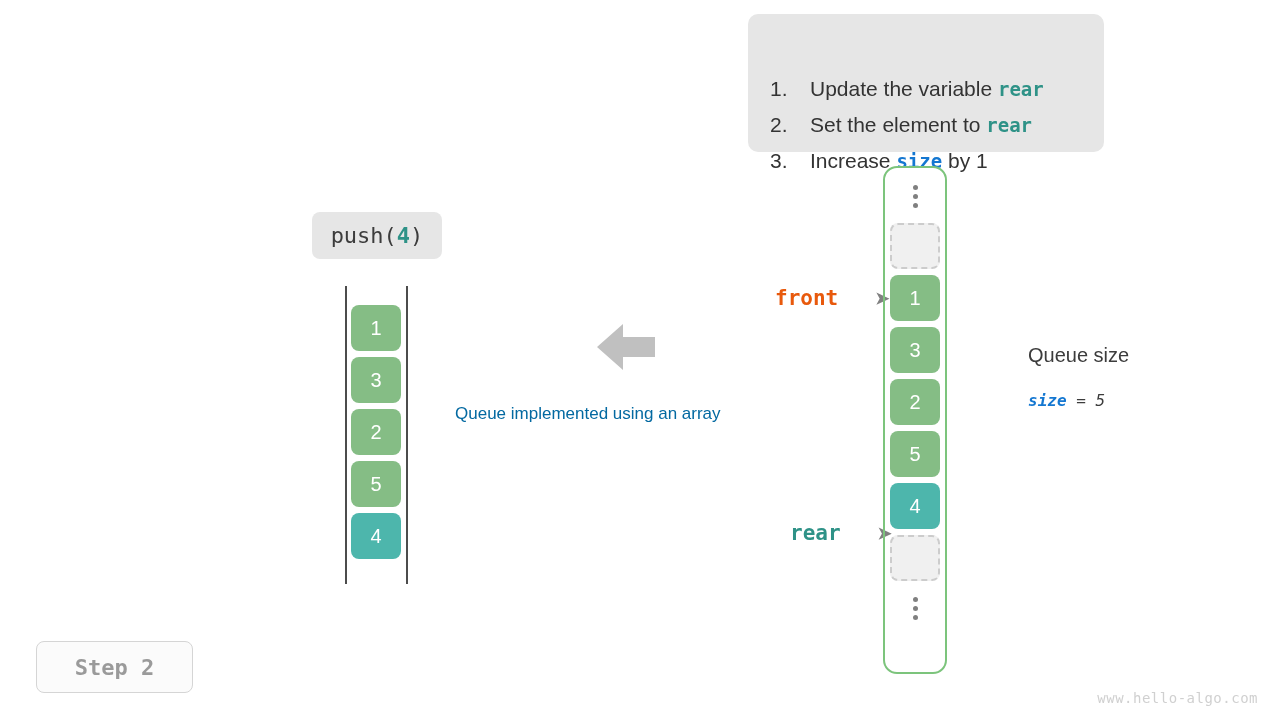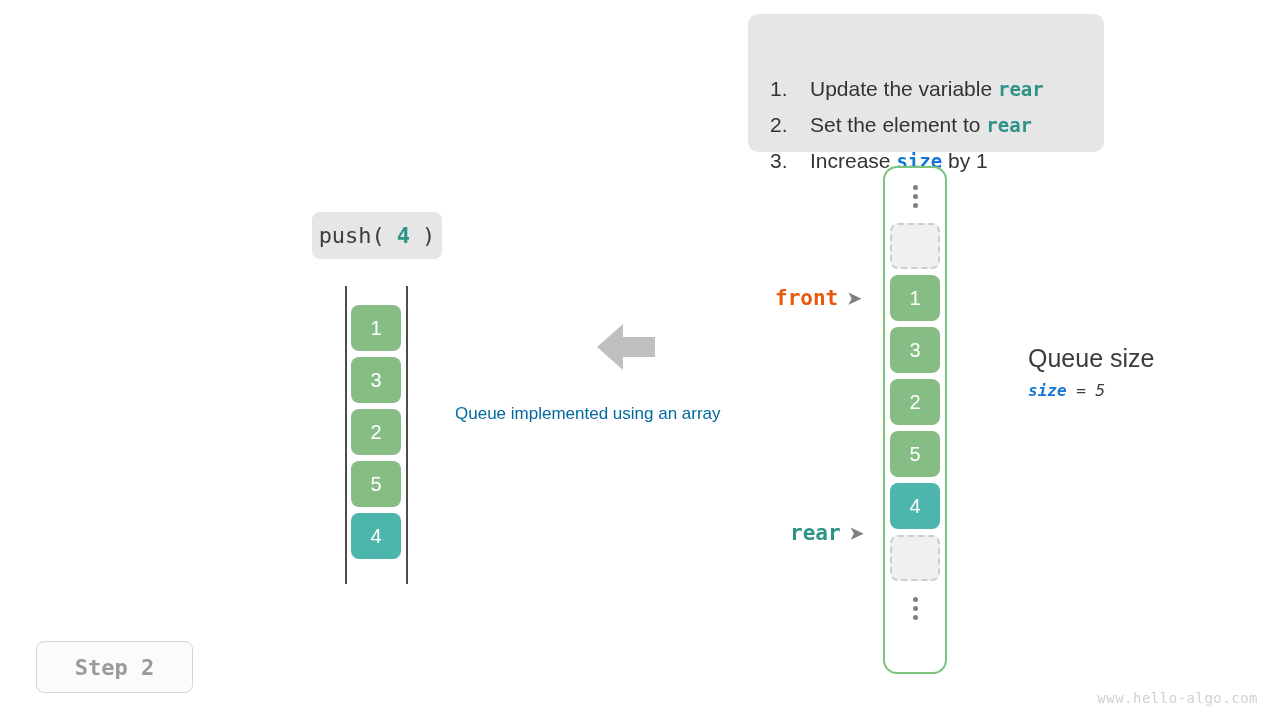--- a/index.html
+++ b/index.html
@@ -63,21 +63,20 @@
     width: 130px;
     height: 47px;
     background: #e6e6e6;
     border-radius: 8px;
     display: flex;
     align-items: center;
     justify-content: center;
     font-family: "DejaVu Sans Mono", "Liberation Mono", monospace;
     font-size: 22px;
     color: #3c3c3c;
-    gap: 12px;
   }
   #push-label .argval { color: #2e9287; font-weight: bold; }
 
   
   #left-array {
     position: absolute;
     left: 345px;
     top: 286px;
     width: 63px;
     height: 298px;
@@ -154,20 +153,21 @@
 
   
   .pointer {
     position: absolute;
     display: flex;
     align-items: center;
     font-family: "DejaVu Sans Mono", "Liberation Mono", monospace;
     font-size: 21px;
     font-weight: bold;
     white-space: pre;
+    gap: 28px;
   }
   .pointer .arrowglyph {
     color: #808080;
     font-size: 17px;
     margin-left: 9px;
     font-family: "Liberation Sans", sans-serif;
   }
   #pointer-front { left: 775px; top: 286px; color: #e8590c; }
   #pointer-rear  { left: 790px; top: 521px; color: #2e9287; }
 
@@ -190,23 +190,23 @@
     color: #0369a1;
   }
 
   
   #queue-size {
     position: absolute;
     left: 1028px;
     top: 344px;
   }
   #queue-size .title {
-    font-size: 25px;
+    font-size: 20px;
     color: #3c3c3c;
-    margin-bottom: 8px;
+    margin-bottom: 24px;
   }
   #queue-size .expr {
     font-size: 16px;
     color: #3c3c3c;
     font-family: "DejaVu Sans Mono", "Liberation Mono", monospace;
     white-space: pre;
     font-style: italic;
   }
   #queue-size .expr .varname { color: #1477d1; font-weight: bold; }
 

